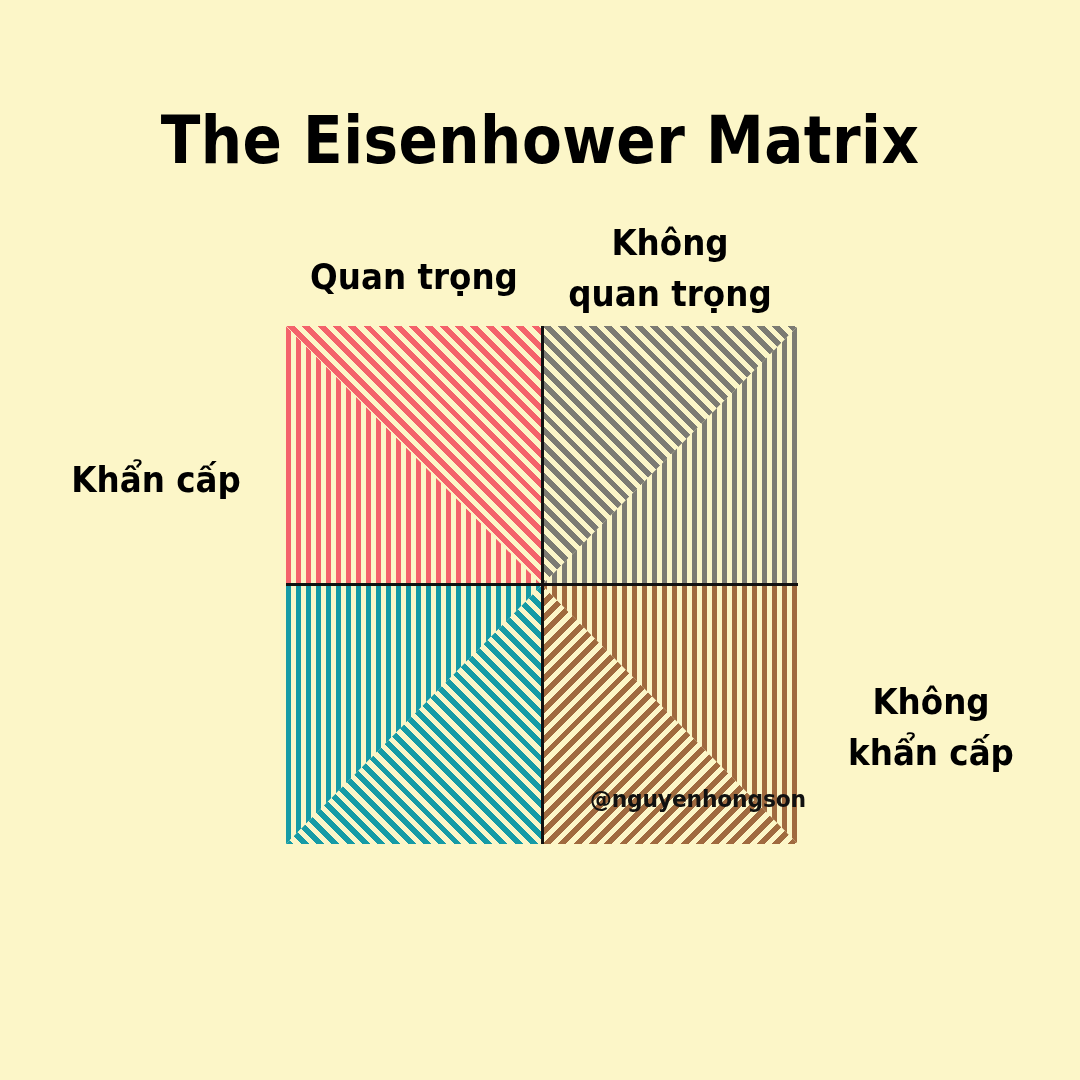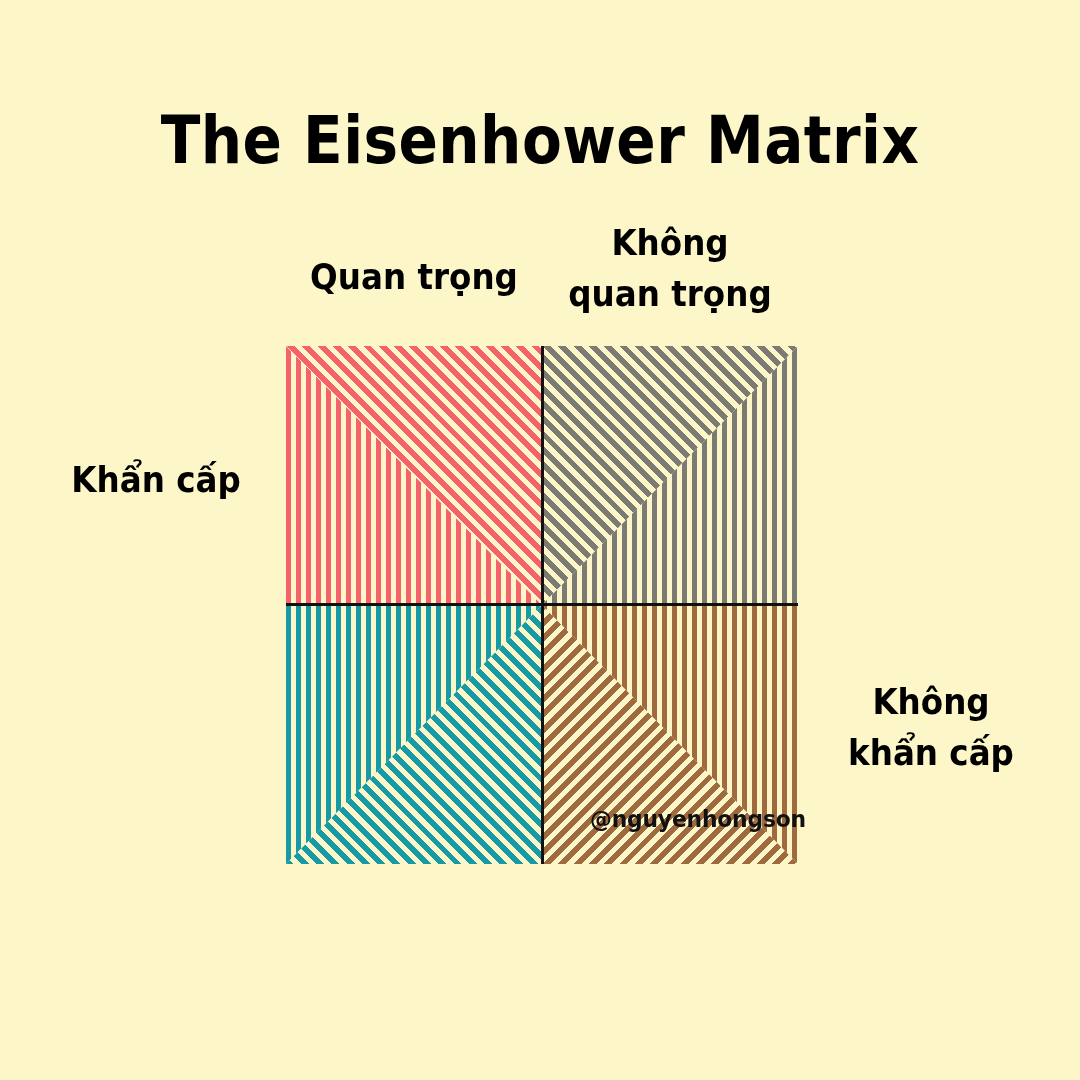--- a/index.html
+++ b/index.html
@@ -70,21 +70,21 @@
     top: 677px;
     width: 250px;
     text-align: center;
     transform-origin: center top;
   }
 
   
   #matrix {
     position: absolute;
     left: 286px;
-    top: 346px;
+    top: 326px;
     width: 512px;
     height: 518px;
   }
   .quadrant {
     position: absolute;
     width: 256px;
     height: 259px;
     overflow: hidden;
   }
   #quad-urgent-important      { left: 0;     top: 0; }

